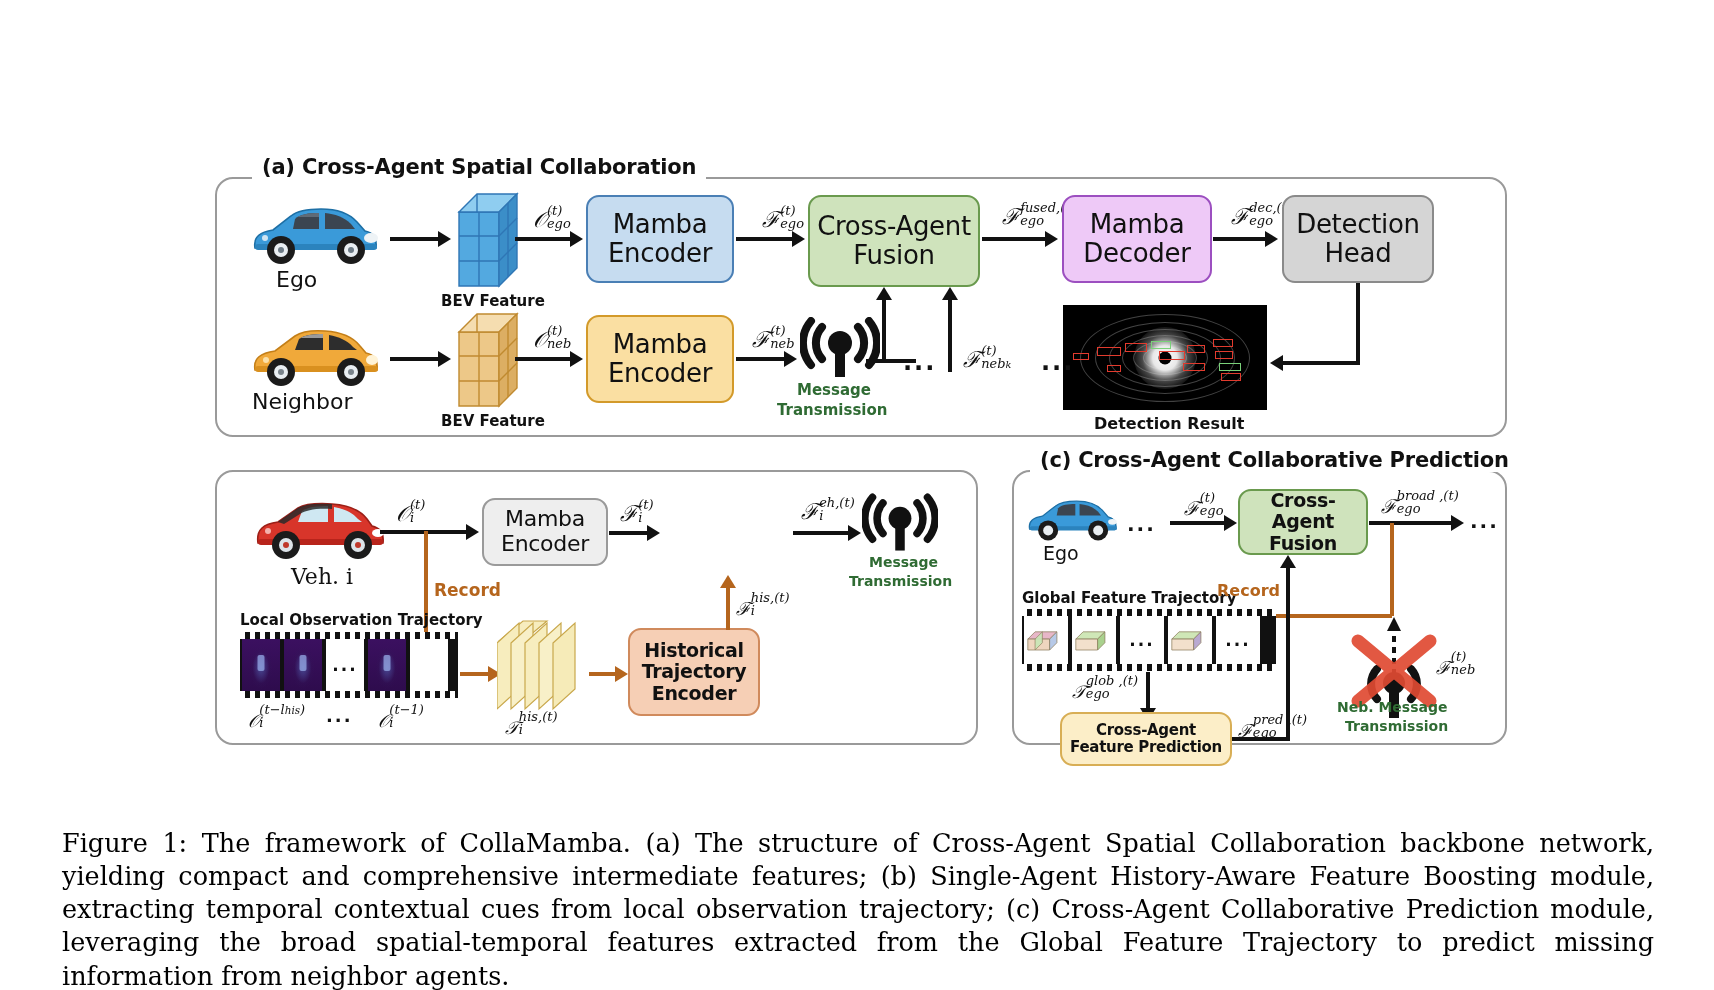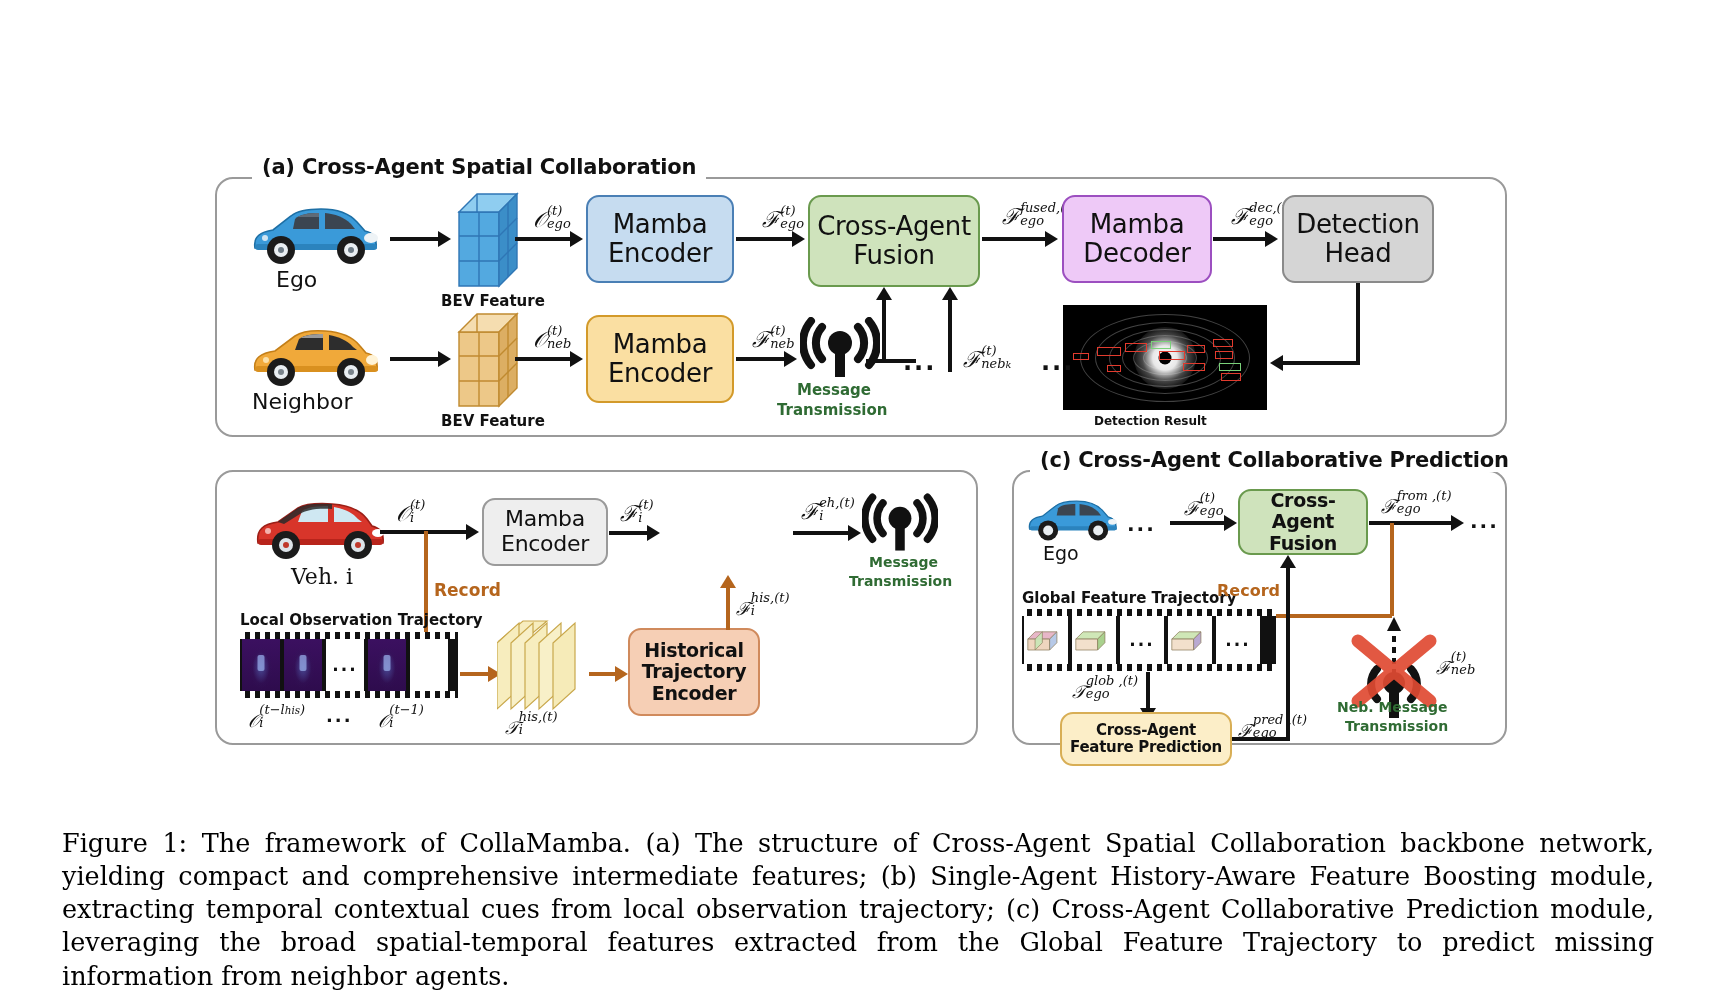--- a/index.html
+++ b/index.html
@@ -286,21 +286,21 @@
     <div class="bxg" style="left:88px; top:36px; width:20px; height:8px;"></div>
     <div class="bx" style="left:96px; top:46px; width:26px; height:9px;"></div>
     <div class="bx" style="left:124px; top:40px; width:18px; height:8px;"></div>
     <div class="bx" style="left:120px; top:58px; width:22px; height:8px;"></div>
     <div class="bx" style="left:150px; top:34px; width:20px; height:8px;"></div>
     <div class="bx" style="left:152px; top:46px; width:18px; height:8px;"></div>
     <div class="bxg" style="left:156px; top:58px; width:22px; height:8px;"></div>
     <div class="bx" style="left:158px; top:68px; width:20px; height:8px;"></div>
     <div class="bx" style="left:44px; top:60px; width:14px; height:7px;"></div>
   </div>
-  <div class="lbl" style="left:1094px; top:399px; font-size:12px; font-weight:600;">Detection Result</div>
+  <div class="lbl" style="left:1094px; top:399px; font-size:16px; font-weight:600;">Detection Result</div>
 
   <div class="car" style="left:243px; top:305px;">
     <svg width="140" height="72" viewBox="0 0 140 72">
       <path d="M12 50 C10 38 18 33 32 31 L52 16 C58 12 68 10 82 11 C98 12 110 17 117 26 L123 33 C132 35 135 40 134 50 Z" fill="#f0a93a" stroke="#c47f18" stroke-width="1.6"></path>
       <path d="M56 19 C61 15 70 14 80 14 L80 30 L52 30 Z" fill="#2d2d2d"></path>
       <path d="M86 15 C96 17 104 20 110 27 L114 30 L86 30 Z" fill="#2d2d2d"></path>
       <path d="M56 19 C61 15 70 14 80 14 L80 18 L58 18 Z" fill="#9a9a9a"></path>
       <rect x="12" y="46" width="123" height="6" rx="3" fill="#d9901f"></rect>
       <circle cx="38" cy="52" r="14" fill="#1b1b1b"></circle>
       <circle cx="38" cy="52" r="7" fill="#e9eef2"></circle>
@@ -521,21 +521,21 @@
   </div>
   <div class="arrow h" style="left:1170px; top:506px; width:54px;"></div>
   <div class="ahead r" style="left:1224px; top:500px;"></div>
 
   <div class="node n-green" style="left:1238px; top:474px; width:130px; height:66px; font-size:19px; font-weight:600;">
     <span>Cross-Agent</span>
     <span>Fusion</span>
   </div>
 
   <div class="math" style="left:1381px; top:476px; font-size:16px;">
-    <span style="font-size:19px;">ℱ</span><span class="stack"><span class="sup">from ,(t)</span><span class="sb">ego</span></span>
+    <span style="font-size:19px;">ℱ</span><span class="stack"><span class="sup">broad ,(t)</span><span class="sb">ego</span></span>
   </div>
   <div class="arrow h" style="left:1369px; top:506px; width:82px;"></div>
   <div class="ahead r" style="left:1451px; top:500px;"></div>
   <div class="dots" style="left:1470px; top:494px; font-size:20px;">...</div>
 
   <div class="lbl" style="left:1022px; top:574px; font-size:15px; font-weight:600;">Global Feature Trajectory</div>
 
   <div class="arrow br v" style="left:1390px; top:508px; height:93px;"></div>
   <div class="arrow br h" style="left:1225px; top:599px; width:167px;"></div>
   <div class="arrow br v" style="left:1225px; top:599px; height:42px;"></div>

